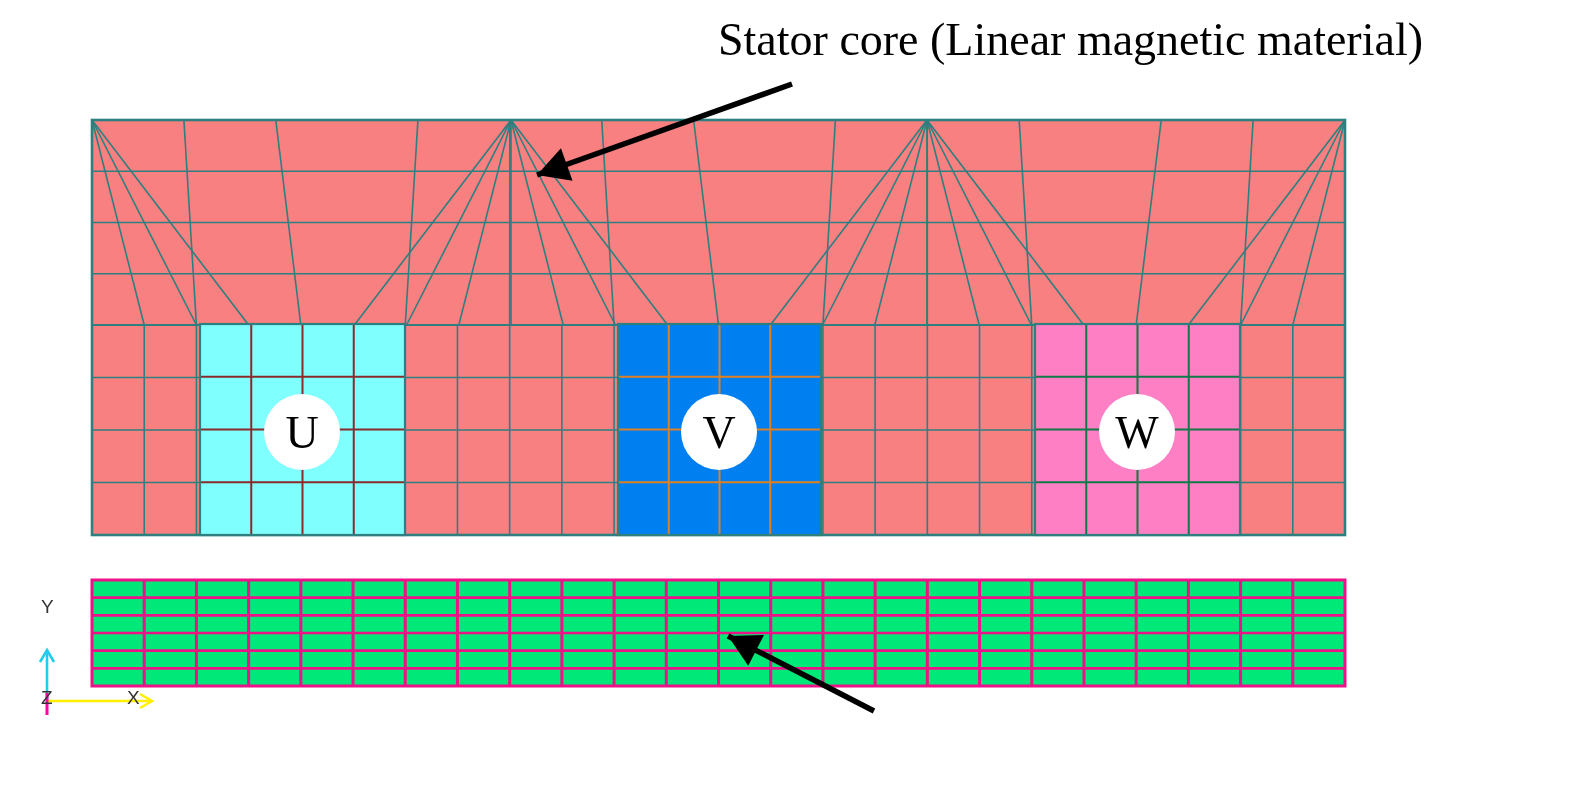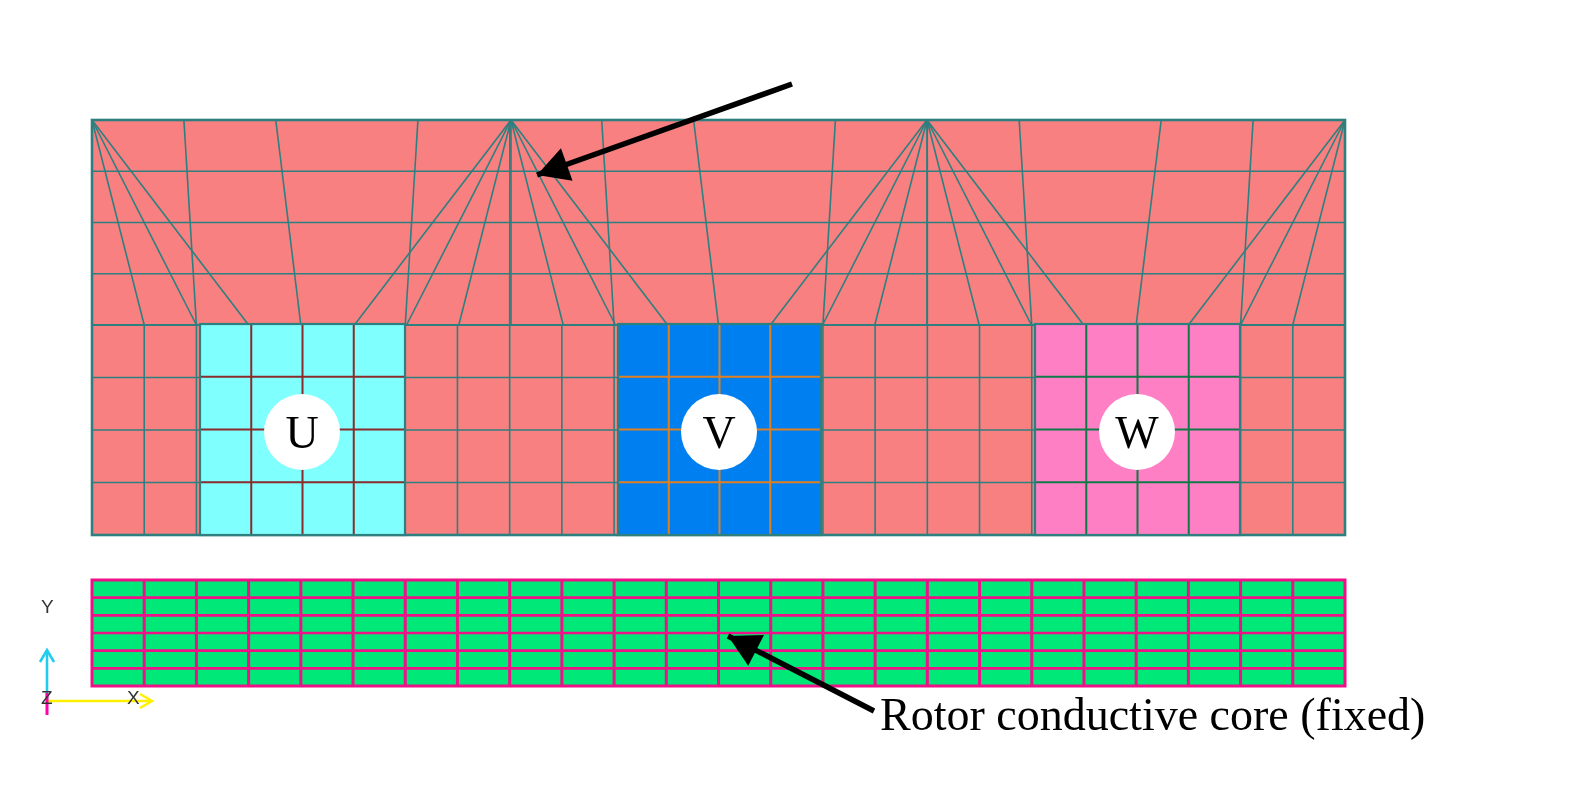--- a/index.html
+++ b/index.html
@@ -219,20 +219,20 @@
 
     <g id="axis-group">
         <line x1="47" y1="701" x2="47" y2="652" stroke="#22CCEE" stroke-width="2.6"></line>
         <polyline points="40,662 47,650 54,662" fill="none" stroke="#22CCEE" stroke-width="2.6"></polyline>
         <line x1="47" y1="701" x2="150" y2="701" stroke="#FFF000" stroke-width="2.6"></line>
         <polyline points="140,694 152,701 140,708" fill="none" stroke="#FFF000" stroke-width="2.6"></polyline>
         <line x1="47" y1="693" x2="47" y2="715" stroke="#FF00AA" stroke-width="3"></line>
       </g>
   </svg>
 
-
-  <div class="label" id="label-rotor">Rotor conductive core (fixed)</div>
+  <div class="label" id="label-stator">Stator core (Linear magnetic material)</div>
+
 
   <div class="axis-label" id="axis-label-y">Y</div>
   <div class="axis-label" id="axis-label-z">Z</div>
   <div class="axis-label" id="axis-label-x">X</div>
 
 </div>
 
 </body></html>

